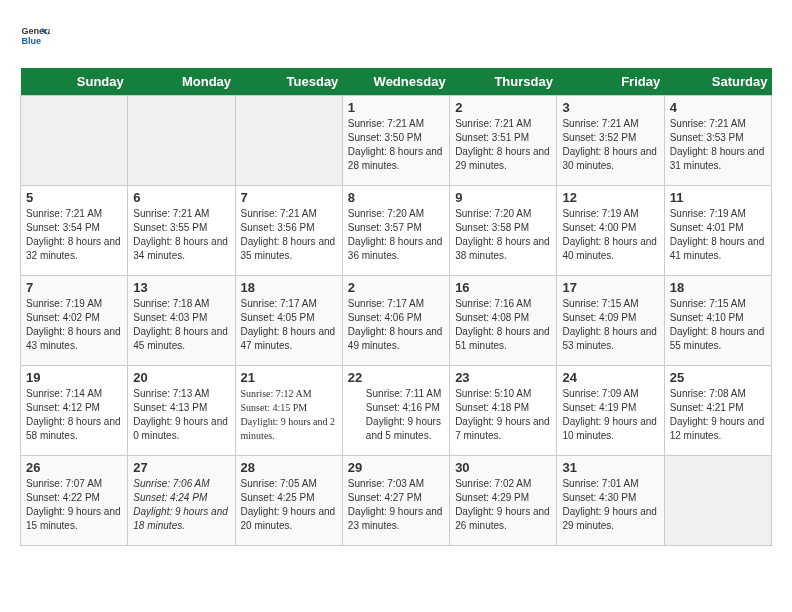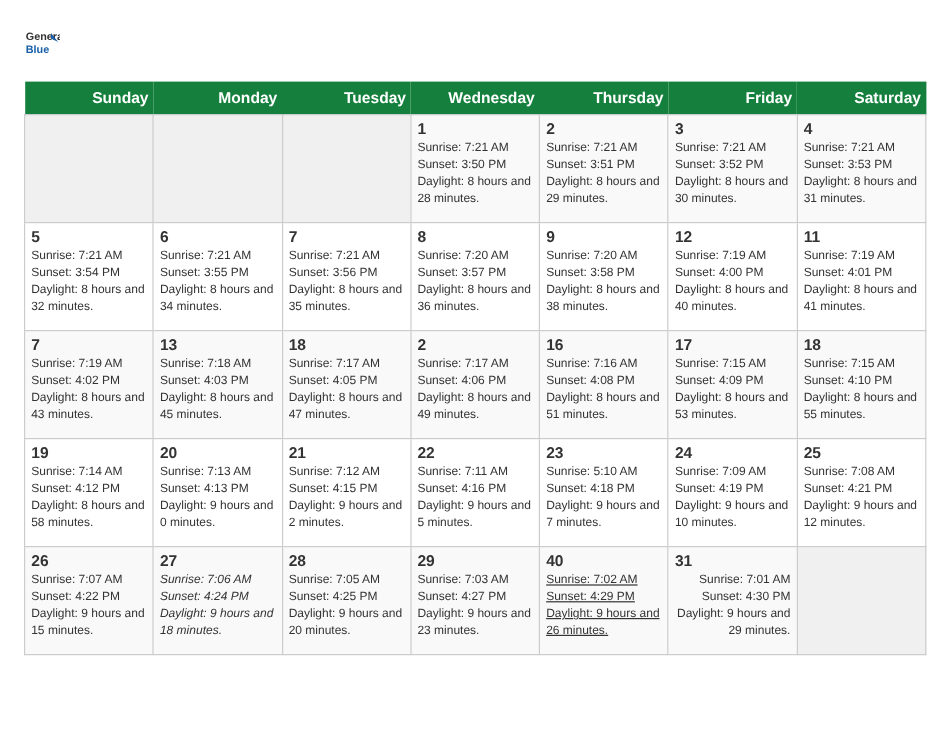--- a/index.html
+++ b/index.html
@@ -242,27 +242,27 @@
 Daylight: 8 hours and 58 minutes.</div>
         </td>
         <td>
           <span class="day-number">20</span>
           <div class="day-info" style="white-space: pre-line;">Sunrise: 7:13 AM
 Sunset: 4:13 PM
 Daylight: 9 hours and 0 minutes.</div>
         </td>
         <td>
           <span class="day-number">21</span>
-          <div class="day-info" style="white-space: pre-line;">Sunrise: 7:12 AM
+          <div class="day-info" style="white-space: pre-line; font-family: Liberation Serif, serif;">Sunrise: 7:12 AM
 Sunset: 4:15 PM
 Daylight: 9 hours and 2 minutes.</div>
         </td>
         <td>
           <span class="day-number">22</span>
-          <div class="day-info" style="white-space: pre-line;">Sunrise: 7:11 AM
+          <div class="day-info" style="white-space: pre-line; margin-left: 18px;">Sunrise: 7:11 AM
 Sunset: 4:16 PM
 Daylight: 9 hours and 5 minutes.</div>
         </td>
         <td>
           <span class="day-number">23</span>
           <div class="day-info" style="white-space: pre-line;">Sunrise: 5:10 AM
 Sunset: 4:18 PM
 Daylight: 9 hours and 7 minutes.</div>
         </td>
         <td>
@@ -297,27 +297,27 @@
 Sunset: 4:25 PM
 Daylight: 9 hours and 20 minutes.</div>
         </td>
         <td>
           <span class="day-number">29</span>
           <div class="day-info" style="white-space: pre-line;">Sunrise: 7:03 AM
 Sunset: 4:27 PM
 Daylight: 9 hours and 23 minutes.</div>
         </td>
         <td>
-          <span class="day-number">40</span>
-          <div class="day-info" style="white-space: pre-line; text-decoration: underline;">Sunrise: 7:02 AM
+          <span class="day-number">30</span>
+          <div class="day-info" style="white-space: pre-line;">Sunrise: 7:02 AM
 Sunset: 4:29 PM
 Daylight: 9 hours and 26 minutes.</div>
         </td>
         <td>
           <span class="day-number">31</span>
-          <div class="day-info" style="white-space: pre-line; text-align: right;">Sunrise: 7:01 AM
+          <div class="day-info" style="white-space: pre-line;">Sunrise: 7:01 AM
 Sunset: 4:30 PM
 Daylight: 9 hours and 29 minutes.</div>
         </td>
         <td class="empty-cell"></td>
       </tr>
     </tbody>
 </table>
 
 </body></html>

